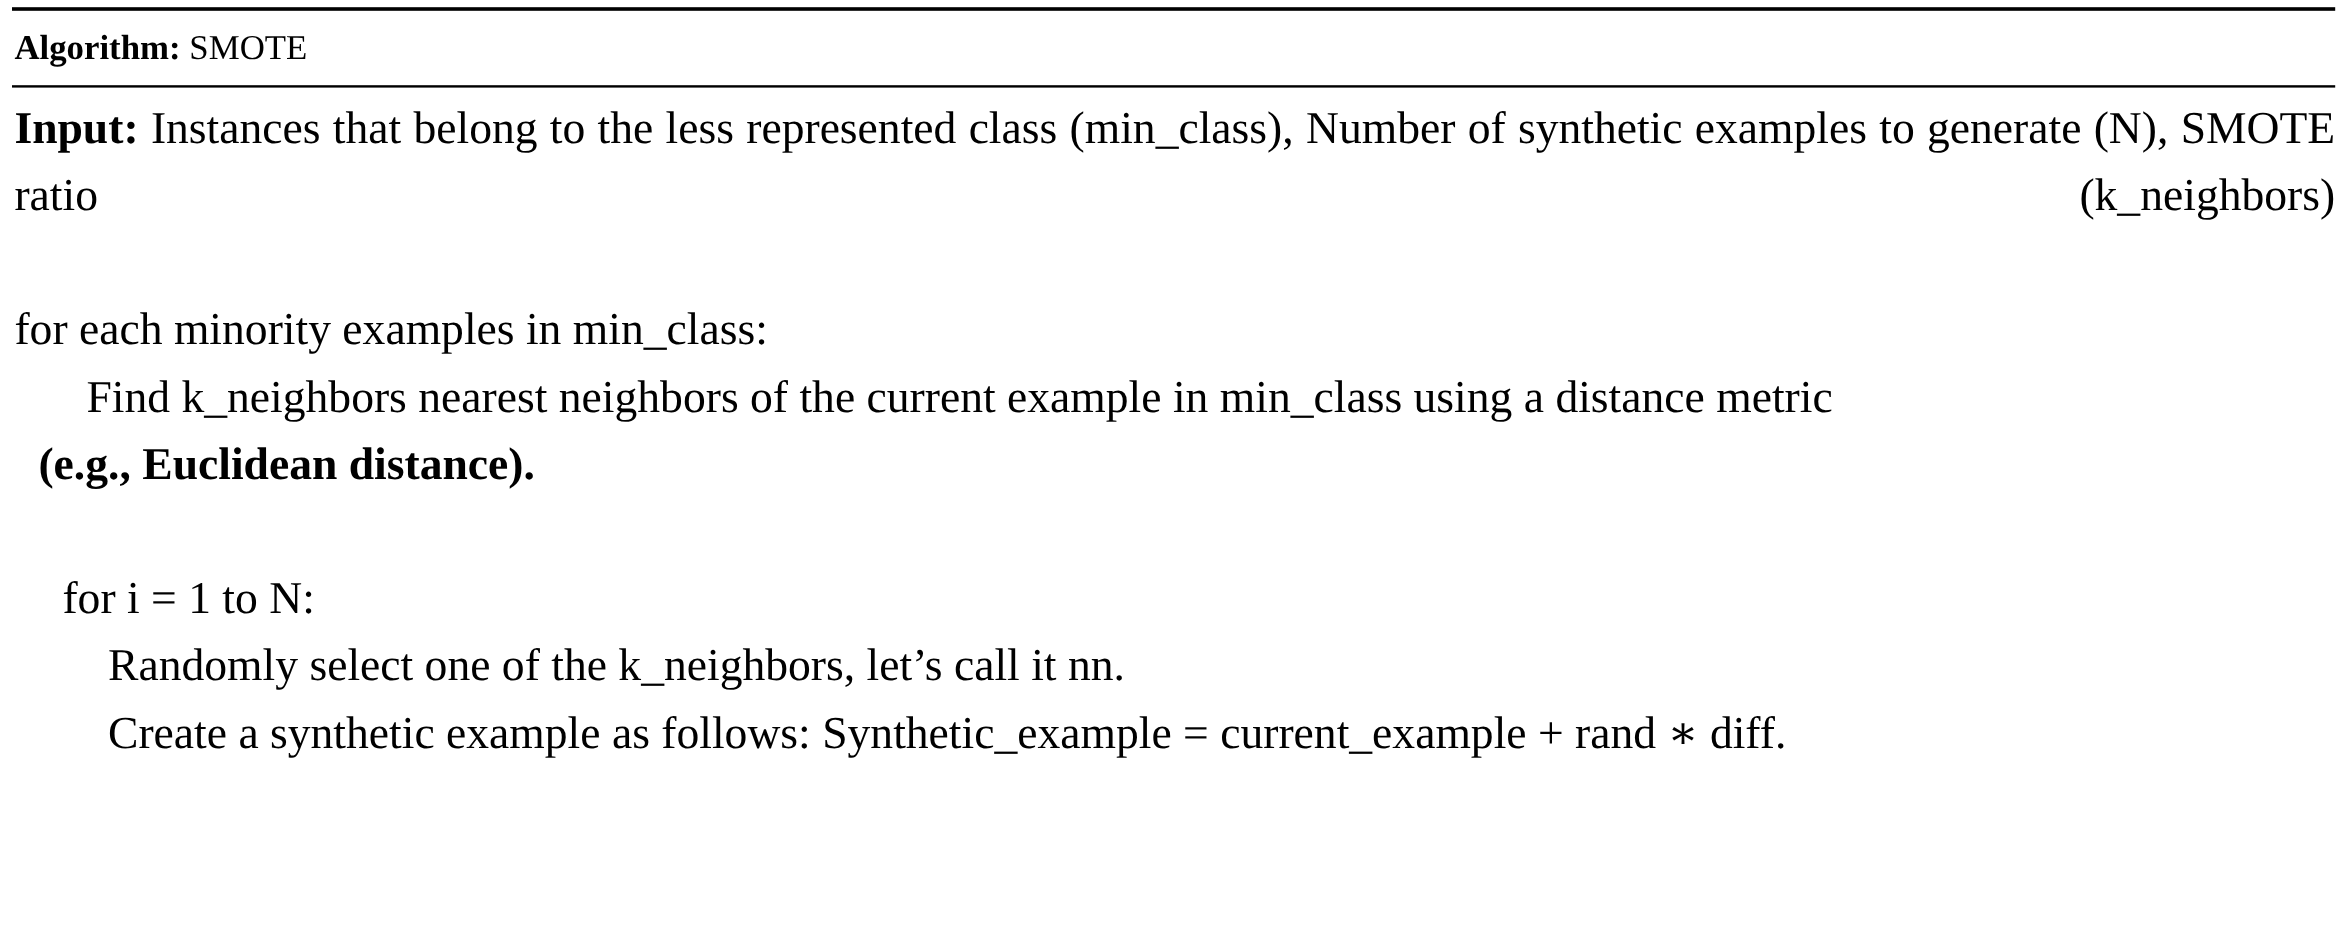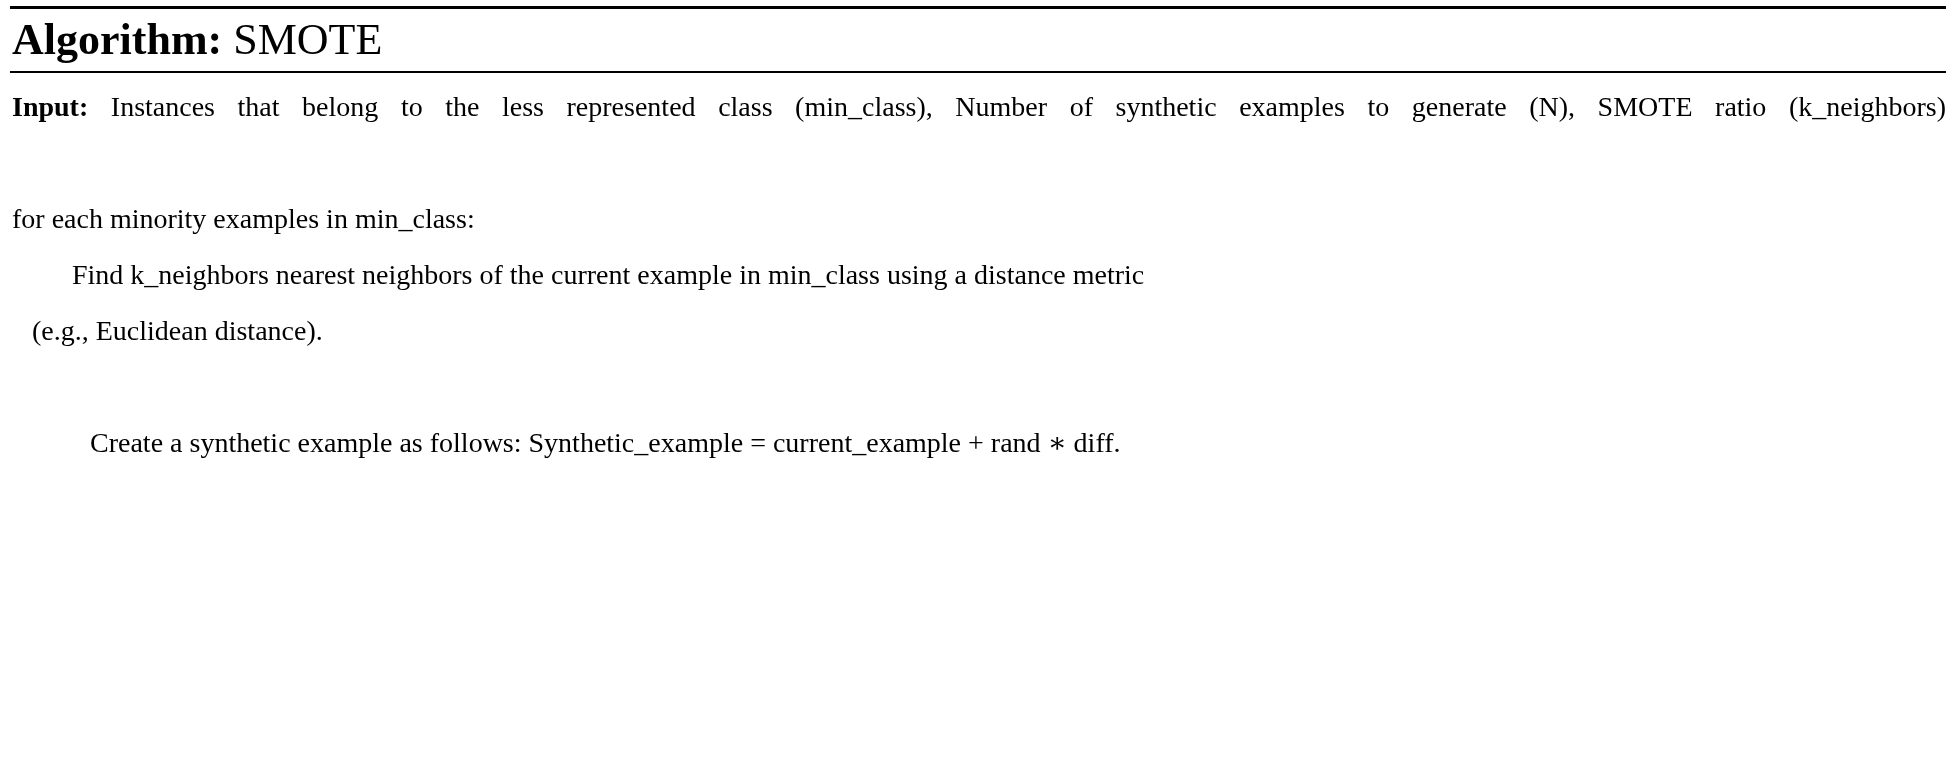--- a/index.html
+++ b/index.html
@@ -24,34 +24,34 @@
     border-top: 3px solid #000;
     margin: 6px 0 0 0;
     height: 0;
   }
   .rule-mid {
     border-top: 2px solid #000;
     margin: 0;
     height: 0;
   }
   .title-line {
-    font-size: 44px;
+    font-size: 29px;
     line-height: 62px;
     padding-left: 2px;
     white-space: nowrap;
   }
   .title-line .kw {
     font-weight: bold;
     font-style: normal;
   }
   .body-block {
     padding: 6px 0 8px 2px;
   }
   .line {
-    font-size: 28px;
+    font-size: 38px;
     line-height: 56px;
     text-align: justify;
     text-justify: inter-word;
     margin: 0;
   }
   .line .kw {
     font-weight: bold;
   }
   .just {
     text-align: justify;
@@ -64,20 +64,21 @@
   .indent-1 { padding-left: 40px; }
   .indent-2 { padding-left: 78px; }
   .hang-1 {
     padding-left: 40px;
     text-indent: 0;
     margin-left: 20px;
   }
   .hang-1 .cont {
     display: block;
     margin-left: -40px;
+    font-weight: bold;
   }
 </style>
 </head>
 <body>
 
 <div class="algorithm-box">
 
   <div class="rule-top"></div>
 
   <div class="title-line">
@@ -97,21 +98,27 @@
 
     <div class="line">
       <span>for each minority examples in min_class:</span>
     </div>
 
     <div class="line hang-1 just">
       <span>Find k_neighbors nearest neighbors of the current example in min_class using a distance metric</span>
       <span class="cont">(e.g., Euclidean distance).</span>
     </div>
 
+    <div class="line indent-1">
+      <span>for i = 1 to N:</span>
+    </div>
 
+    <div class="line indent-2">
+      <span>Randomly select one of the k_neighbors, let’s call it nn.</span>
+    </div>
 
 
 
     <div class="line indent-2">
       <span>Create a synthetic example as follows: Synthetic_example = current_example + rand ∗ diff.</span>
     </div>
 
   </div>
 
 </div>

